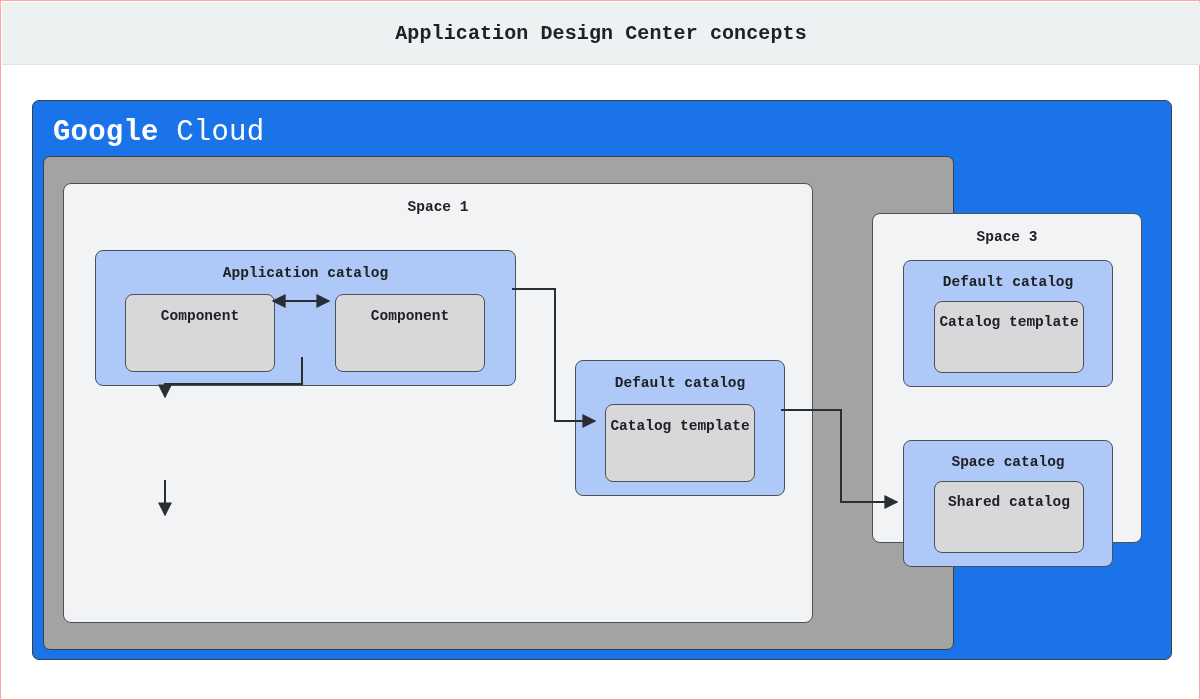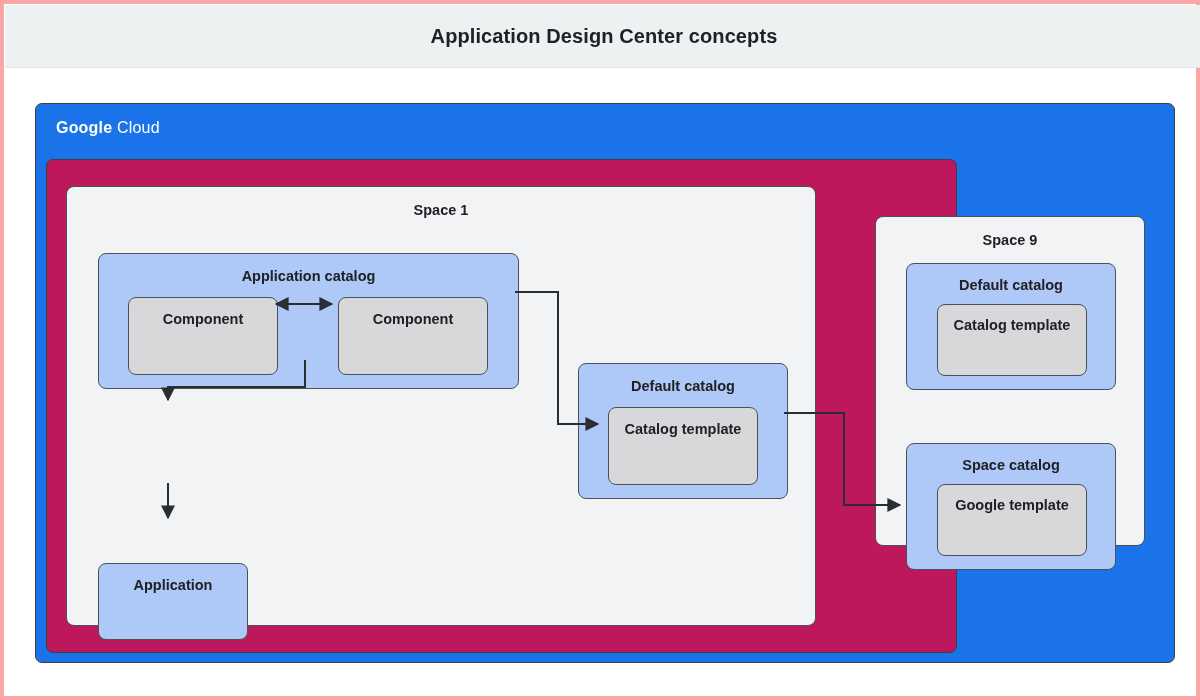--- a/index.html
+++ b/index.html
@@ -14,22 +14,23 @@
     position: relative;
     overflow: hidden;
   }
 
   
   #page {
     position: absolute;
     left: 0; top: 0;
     width: 1200px; height: 700px;
     box-sizing: border-box;
-    border: 4px solid #fca5a5;
+    border: 1px solid #fca5a5;
     background: #ffffff;
+    font-family: Liberation Mono, monospace;
   }
 
   
   #caption-bar {
     position: absolute;
     left: 1px; top: 1px;
     width: 1198px; height: 62px;
     background: #edf1f2;
     border-bottom: 1px solid #dfe3e6;
     display: flex;
@@ -49,33 +50,33 @@
     left: 31px; top: 99px;
     width: 1140px; height: 560px;
     background: #1a73e8;
     border: 1px solid #3c4043;
     border-radius: 7px;
     box-sizing: border-box;
   }
   #cloud-logo {
     position: absolute;
     left: 20px; top: 15px;
-    font-size: 16px;
+    font-size: 29px;
     color: #ffffff;
     letter-spacing: 0.2px;
     white-space: nowrap;
   }
   #cloud-logo .g { font-weight: bold; }
   #cloud-logo .c { font-weight: normal; }
 
   #cloud-inner {
     position: absolute;
     left: 10px; top: 55px;
     width: 911px; height: 494px;
-    background: #be185d;
+    background: #a3a3a3;
     border: 1px solid #3c4043;
     border-radius: 7px;
     box-sizing: border-box;
   }
 
   
   .space-box {
     position: absolute;
     background: #f1f3f4;
     border: 1.6px solid #4b5157;
@@ -149,46 +150,43 @@
           <div class="gray-box" style="left:29px; top:43px; width:150px; height:78px;">
             <div class="box-label" style="top:13px;">Component</div>
           </div>
 
           <div class="gray-box" style="left:239px; top:43px; width:150px; height:78px;">
             <div class="box-label" style="top:13px;">Component</div>
           </div>
         </div>
 
 
-        <div class="blue-box" style="left:31px; top:376px; width:150px; height:77px;">
-          <div class="box-label" style="top:13px;">Application</div>
-        </div>
 
         <div class="blue-box" style="left:511px; top:176px; width:210px; height:136px;">
           <div class="box-label" style="top:14px;">Default catalog</div>
           <div class="gray-box" style="left:29px; top:43px; width:150px; height:78px;">
             <div class="box-label" style="top:13px;">Catalog template</div>
           </div>
         </div>
       </div>
 
       <div class="space-box" style="left:828px; top:56px; width:270px; height:330px;">
-        <div class="space-title" style="top:15px;">Space 9</div>
+        <div class="space-title" style="top:15px;">Space 3</div>
 
         <div class="blue-box" style="left:30px; top:46px; width:210px; height:127px;">
           <div class="box-label" style="top:13px;">Default catalog</div>
           <div class="gray-box" style="left:30px; top:40px; width:150px; height:72px;">
             <div class="box-label" style="top:12px;">Catalog template</div>
           </div>
         </div>
 
         <div class="blue-box" style="left:30px; top:226px; width:210px; height:127px;">
           <div class="box-label" style="top:13px;">Space catalog</div>
           <div class="gray-box" style="left:30px; top:40px; width:150px; height:72px;">
-            <div class="box-label" style="top:12px;">Google template</div>
+            <div class="box-label" style="top:12px;">Shared catalog</div>
           </div>
         </div>
       </div>
 
     </div>
   </div>
 
   <svg id="connectors" viewBox="0 0 1200 700" width="1200" height="700">
     <defs>
       <marker id="arrowEnd" viewBox="0 0 10 10" refX="9" refY="5" markerWidth="7" markerHeight="7" orient="auto-start-reverse">

